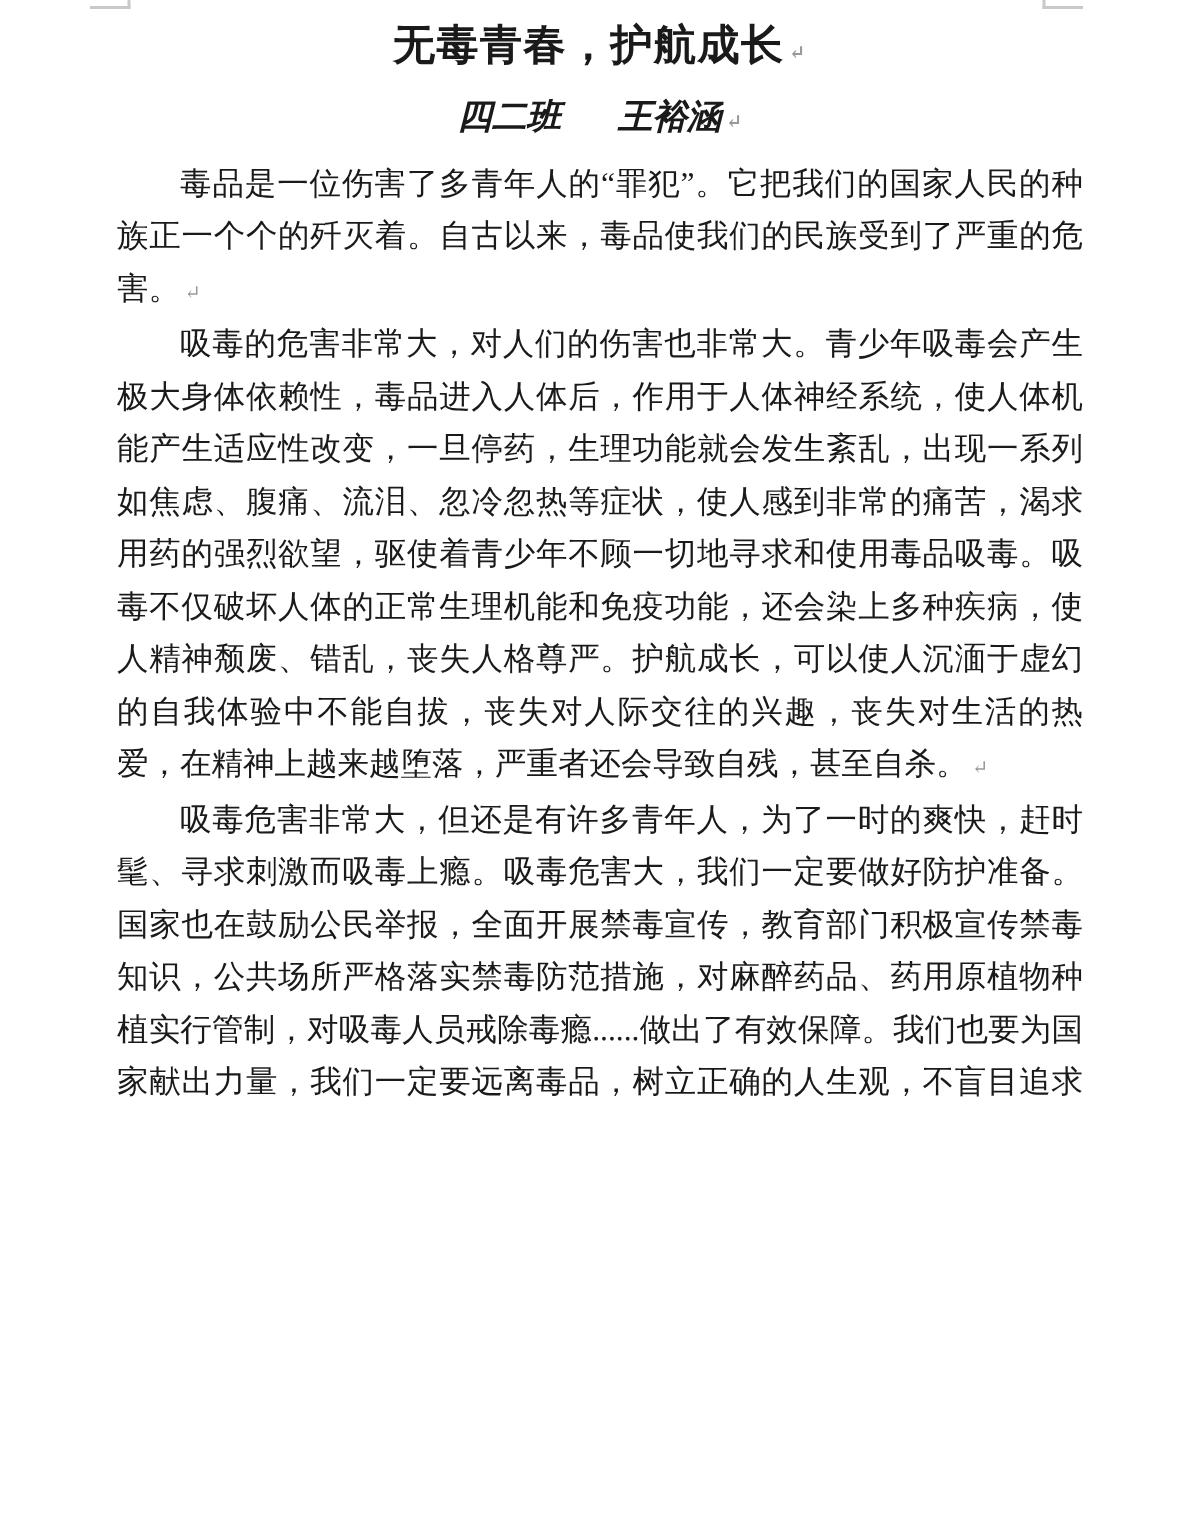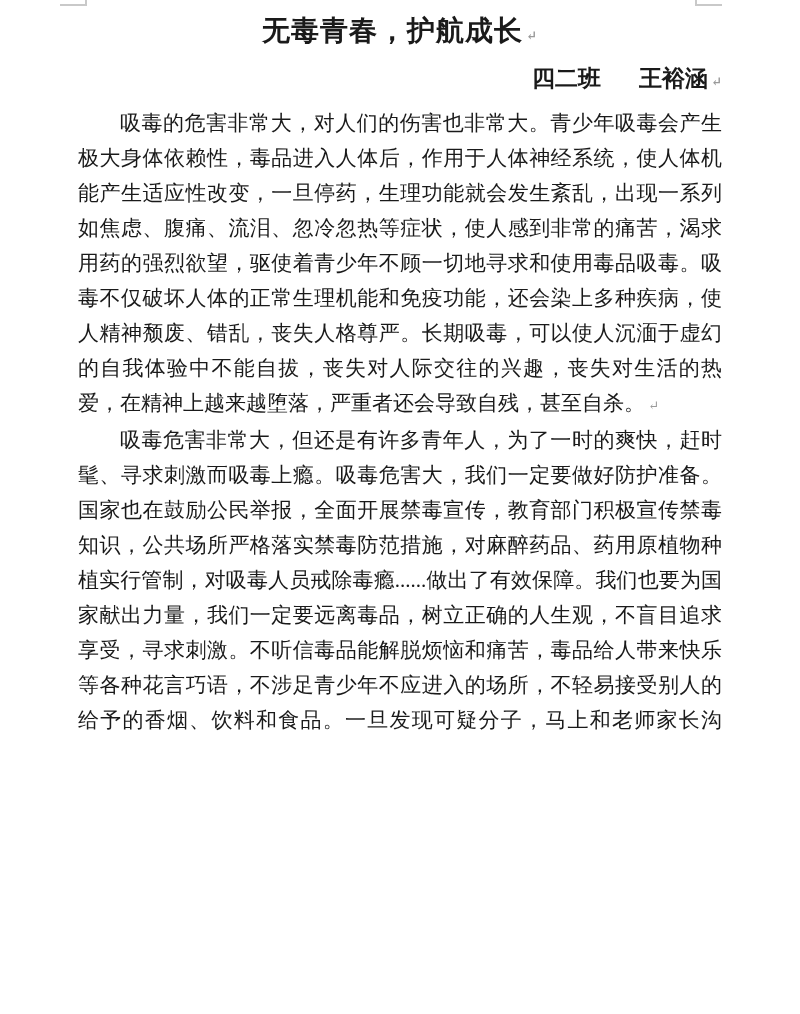--- a/index.html
+++ b/index.html
@@ -29,23 +29,24 @@
   .doc-title {
     font-size: 28px;
     font-weight: bold;
     text-align: center;
     line-height: 42px;
     letter-spacing: 1px;
   }
   .byline {
     font-size: 23px;
     font-weight: bold;
-    text-align: right;
+    text-align: center;
     line-height: 44px;
     margin-bottom: 2px;
+    font-style: italic;
   }
   .byline-class { margin-right: 38px; }
   .body p {
     font-size: 21px;
     line-height: 35px;
     text-align: justify;
     text-indent: 2em;
     font-weight: 500;
   }
   .pmark {
@@ -87,21 +88,22 @@
 
     <h1 class="doc-title">
       <span>无毒青春，护航成长</span><span class="pmark">↵</span>
     </h1>
 
     <div class="byline">
       <span class="byline-class">四二班</span><span>王裕涵</span><span class="pmark">↵</span>
     </div>
 
     <div class="body">
-      <p><span>吸毒的危害非常大，对人们的伤害也非常大。青少年吸毒会产生极大身体依赖性，毒品进入人体后，作用于人体神经系统，使人体机能产生适应性改变，一旦停药，生理功能就会发生紊乱，出现一系列如焦虑、腹痛、流泪、忽冷忽热等症状，使人感到非常的痛苦，渴求用药的强烈欲望，驱使着青少年不顾一切地寻求和使用毒品吸毒。吸毒不仅破坏人体的正常生理机能和免疫功能，还会染上多种疾病，使人精神颓废、错乱，丧失人格尊严。长期吸毒，可以使人沉湎于虚幻的自我体验中不能自拔，丧失对人际交往的兴趣，丧失对生活的热爱，在精神上越来越堕落，严重者还会导致自残，甚至自杀。</span><span class="pmark">↵</span></p>
+      <p><span>毒品是一位伤害了多青年人的“罪犯”。它把我们的国家人民的种族正一个个的歼灭着。自古以来，毒品使我们的民族受到了严重的危害。</span><span class="pmark">↵</span></p>
+      <p><span>吸毒的危害非常大，对人们的伤害也非常大。青少年吸毒会产生极大身体依赖性，毒品进入人体后，作用于人体神经系统，使人体机能产生适应性改变，一旦停药，生理功能就会发生紊乱，出现一系列如焦虑、腹痛、流泪、忽冷忽热等症状，使人感到非常的痛苦，渴求用药的强烈欲望，驱使着青少年不顾一切地寻求和使用毒品吸毒。吸毒不仅破坏人体的正常生理机能和免疫功能，还会染上多种疾病，使人精神颓废、错乱，丧失人格尊严。护航成长，可以使人沉湎于虚幻的自我体验中不能自拔，丧失对人际交往的兴趣，丧失对生活的热爱，在精神上越来越堕落，严重者还会导致自残，甚至自杀。</span><span class="pmark">↵</span></p>
       <p><span>吸毒危害非常大，但还是有许多青年人，为了一时的爽快，赶时髦、寻求刺激而吸毒上瘾。吸毒危害大，我们一定要做好防护准备。国家也在鼓励公民举报，全面开展禁毒宣传，教育部门积极宣传禁毒知识，公共场所严格落实禁毒防范措施，对麻醉药品、药用原植物种植实行管制，对吸毒人员戒除毒瘾......做出了有效保障。我们也要为国家献出力量，我们一定要远离毒品，树立正确的人生观，不盲目追求享受，寻求刺激。不听信毒品能解脱烦恼和痛苦，毒品给人带来快乐等各种花言巧语，不涉足青少年不应进入的场所，不轻易接受别人的给予的香烟、饮料和食品。一旦发现可疑分子，马上和老师家长沟通，大胆拒绝贩毒分子各种形式的吸毒诱惑，做到真正的让自己远离毒品。</span></p>
 
     </div>
 
   </div>
 
   <div class="page-bottom-edge"></div>
   <div class="below-page"></div>
 
 </div>

